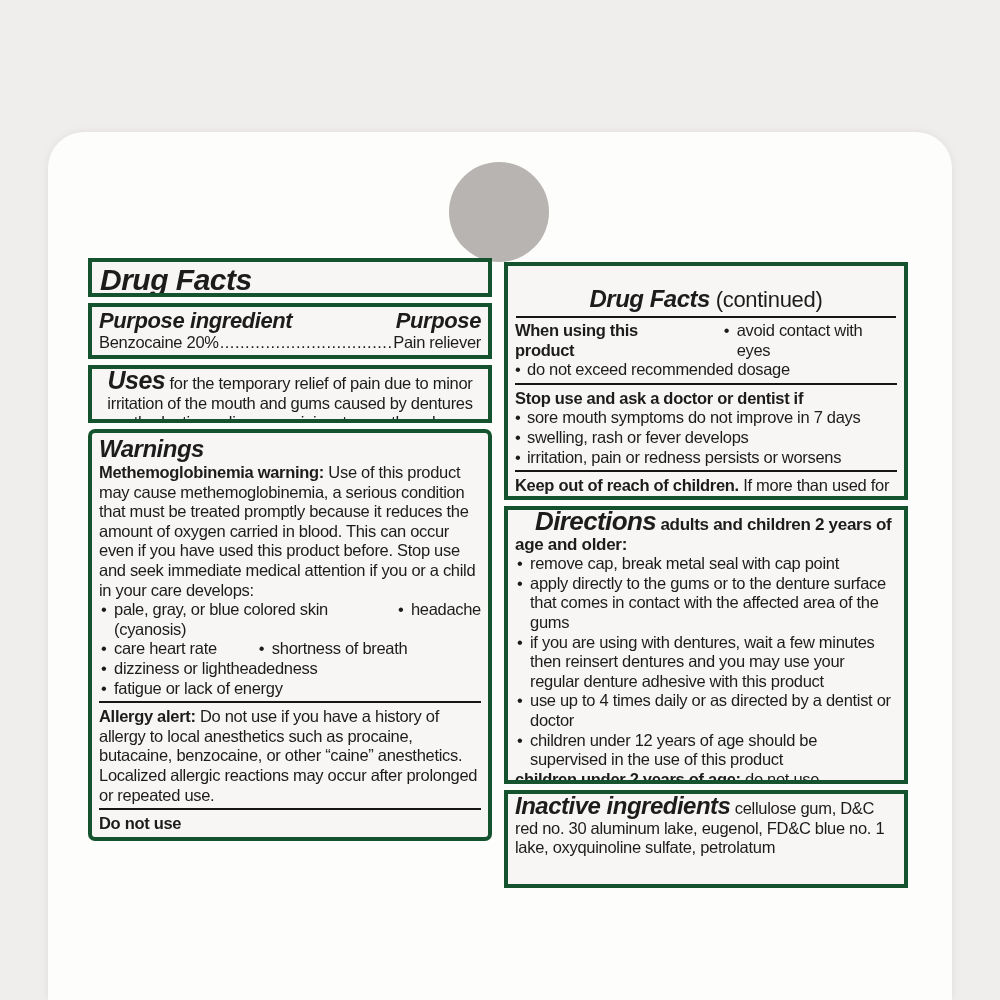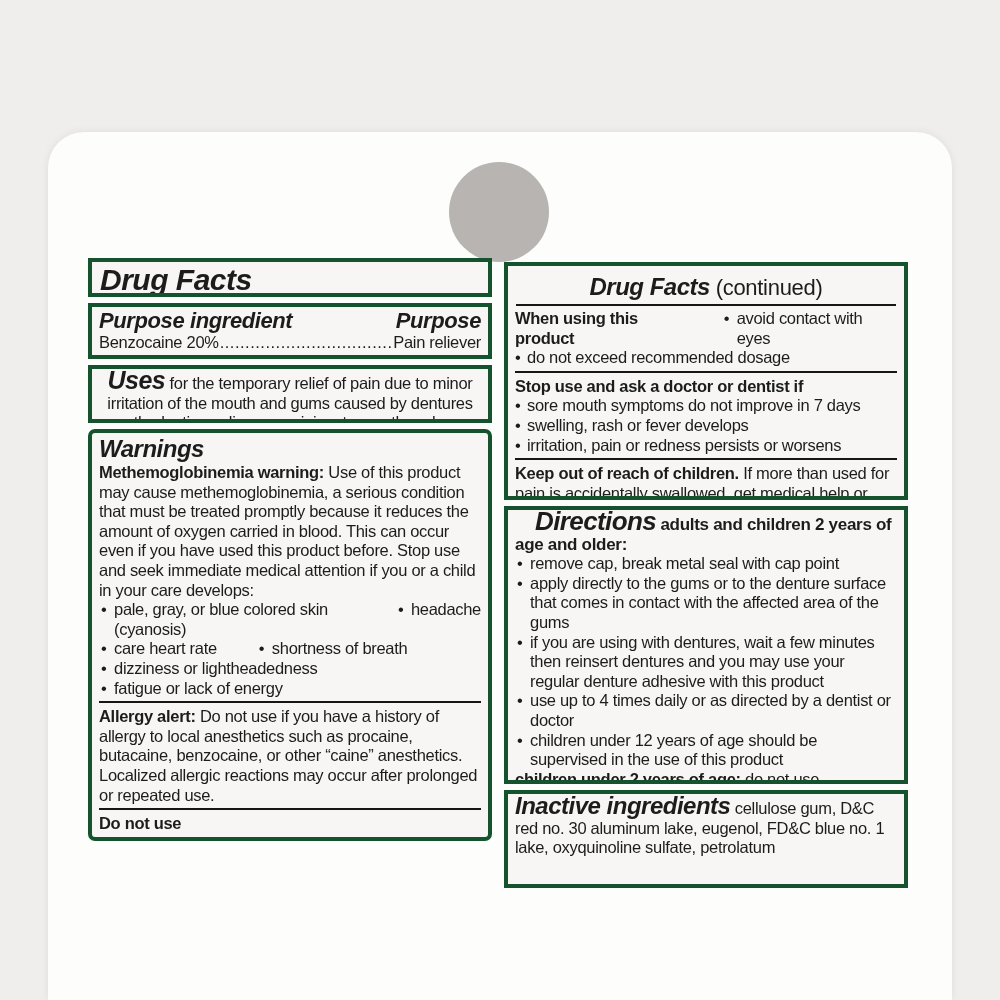--- a/index.html
+++ b/index.html
@@ -25,21 +25,21 @@
   .col-right { left:456px; top:130px; }
   .box {
     border:4px solid #14532d; background:#f7f6f4;
     margin-bottom:6px; padding:2px 7px 3px; overflow:hidden;
     font-size:16.5px; line-height:19.6px; letter-spacing:-0.3px;
   }
   .box-title    { height:39px; padding:1px 8px; }
   .box-active   { height:56px; }
   .box-uses     { height:58px;text-align:center; }
   .box-warnings { height:412px;border-radius:7px; }
-  .box-r1       { height:238px; padding-top:7px; }
+  .box-r1       { height:238px; padding-top:19px; }
   .box-directions { height:278px; }
   .box-inactive { height:98px; }
 
   .df-title { font-size:30px; line-height:33px; font-weight:bold; font-style:italic; letter-spacing:-0.5px; }
   .head-row { display:flex; justify-content:space-between; align-items:baseline; }
   .h-col { font-size:22px; line-height:24px; font-weight:bold; font-style:italic; letter-spacing:-0.4px; }
   .leader-row { display:flex; align-items:baseline; }
   .leader { flex:1; overflow:hidden; white-space:nowrap; margin:0 1px; }
   .leader::after { content:"..................................................................................."; letter-spacing:0.5px; }
 

